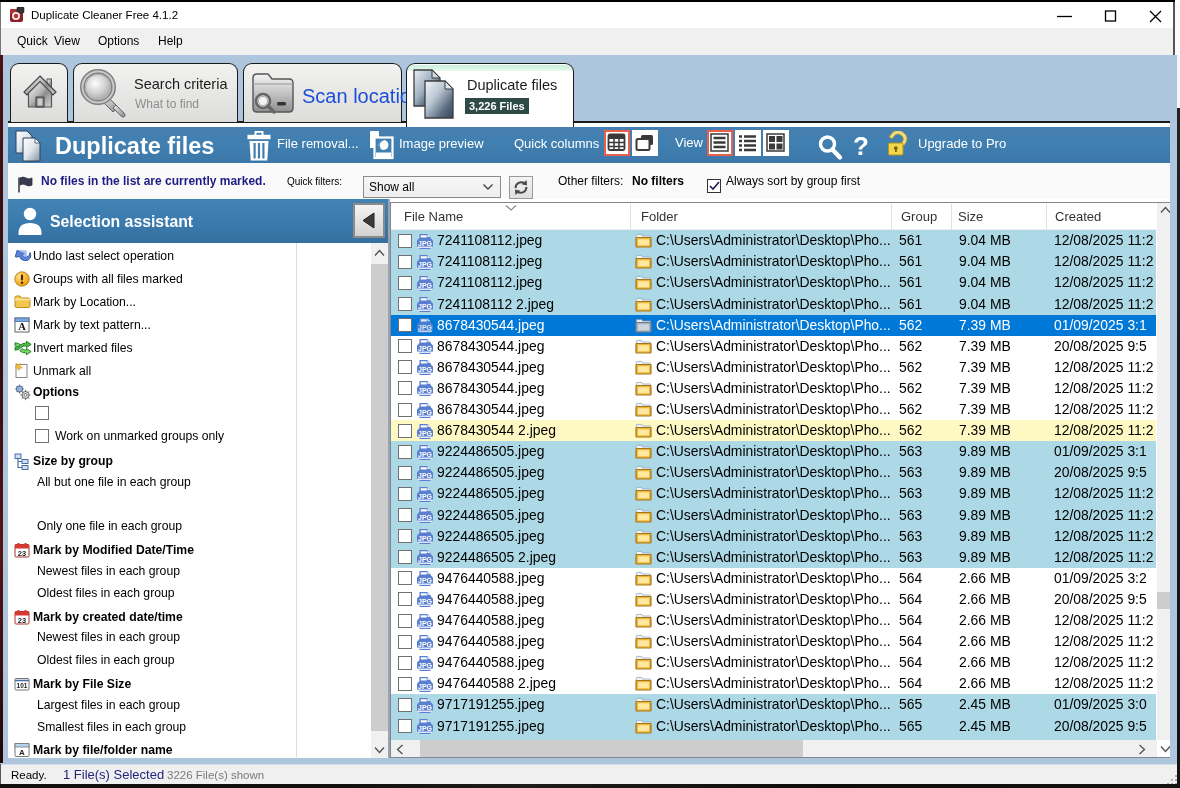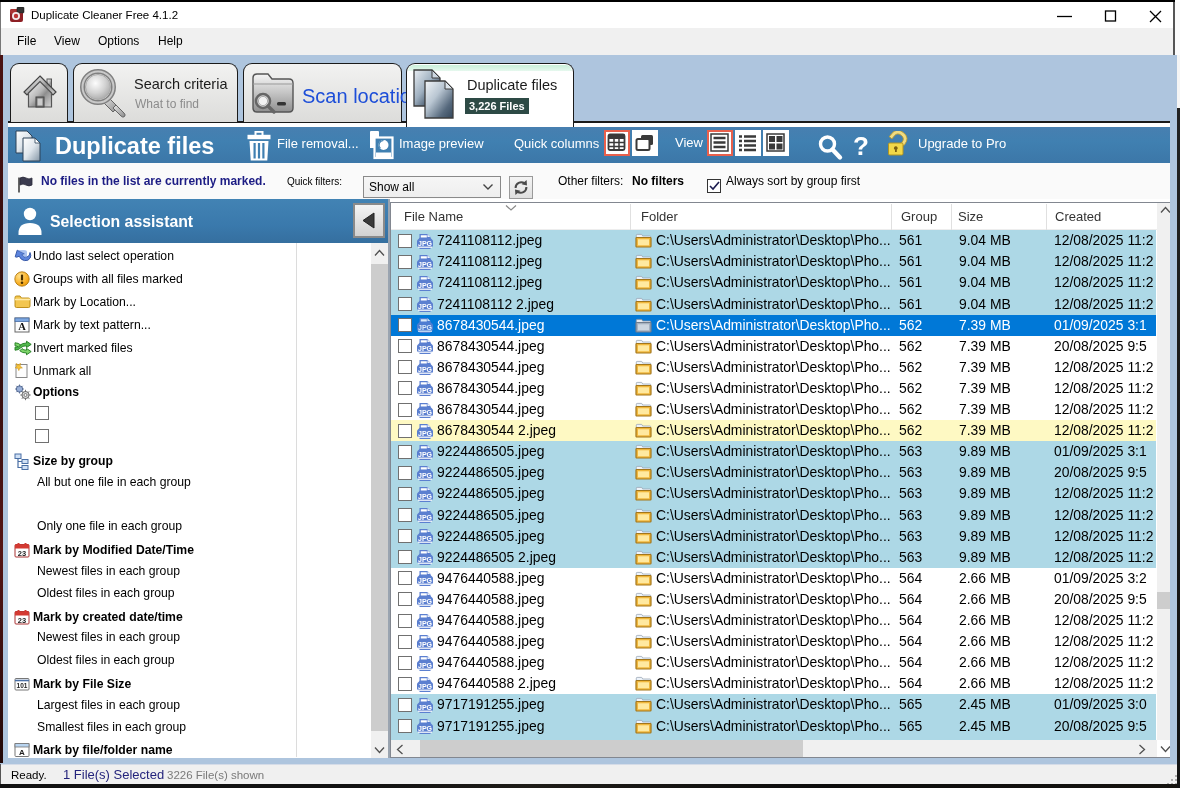--- a/index.html
+++ b/index.html
@@ -19,21 +19,21 @@
 <div class="tx" style="left:31px;top:2px;height:26px;line-height:26px;font-size:11.5px;color:#000;">Duplicate Cleaner Free 4.1.2</div>
 <svg class="a" style="left:1055px;top:2px" width="120" height="26" viewBox="0 0 120 26">
     <path d="M2 14.5 h15" stroke="#000" stroke-width="1.3" fill="none"></path>
     <rect x="50.5" y="9" width="10" height="10" stroke="#000" stroke-width="1.3" fill="none"></rect>
     <path d="M95 9 l11 11 M106 9 l-11 11" stroke="#000" stroke-width="1.3" fill="none"></path>
   </svg>
 <div class="a" style="left:1173px;top:2px;width:2px;height:53px;background:#555;"></div>
 <div class="a" style="left:1175px;top:2px;width:5px;height:53px;background:#fbfbfb;"></div>
 <div class="a" style="left:0px;top:28px;width:1173px;height:27px;background:#f0f0f0;"></div>
 <div class="a" style="left:0px;top:28px;width:1px;height:27px;background:#777;"></div>
-<div class="tx" style="left:17px;top:28px;height:27px;line-height:27px;font-size:12px;color:#000;">File</div>
+<div class="tx" style="left:17px;top:28px;height:27px;line-height:27px;font-size:12px;color:#000;">Quick</div>
 <div class="tx" style="left:54px;top:28px;height:27px;line-height:27px;font-size:12px;color:#000;">View</div>
 <div class="tx" style="left:98px;top:28px;height:27px;line-height:27px;font-size:12px;color:#000;">Options</div>
 <div class="tx" style="left:158px;top:28px;height:27px;line-height:27px;font-size:12px;color:#000;">Help</div>
 <div class="a" style="left:0px;top:55px;width:1180px;height:68px;background:#aec5de;"></div>
 <div class="a" style="left:0px;top:55px;width:3px;height:708px;background:linear-gradient(#5a1616,#3a1010 30%,#6a1a1a 60%,#2a0d0d);"></div>
 <div class="a" style="left:1177px;top:108px;width:3px;height:680px;background:linear-gradient(#222,#111);"></div>
 <div class="a" style="left:1175px;top:55px;width:5px;height:53px;background:#f5f5f5;"></div>
 <div class="a" style="left:8px;top:121px;width:1162px;height:2px;background:#1a1a1a;"></div>
 <div class="a" style="left:8px;top:123px;width:1162px;height:4px;background:#fff;"></div>
 <div class="a" style="left:10px;top:63px;width:58px;height:59px;background:linear-gradient(#f2f2f1,#dcdcda);border:1.6px solid #1a1a1a;border-bottom:none;border-radius:9px 9px 0 0;"></div>
@@ -277,20 +277,21 @@
         </g>
         <g fill="#d8d8d8" stroke="#666" stroke-width="0.9">
           <circle cx="11.5" cy="11" r="3.6"></circle>
           <path d="M11.5 5.8 v2.2 M11.5 14 v2.2 M6.3 11 h2.2 M14.5 11 h2.2 M7.8 7.3 l1.6 1.6 M13.7 13.2 l1.6 1.6 M15.2 7.3 l-1.6 1.6 M9.4 13.2 L7.8 14.8"></path>
         </g>
         <circle cx="11.5" cy="11" r="1.5" fill="#f8f8f8" stroke="#666" stroke-width="0.8"></circle>
       </svg></div>
 <div class="tx" style="left:25px;top:138px;height:22px;line-height:22px;font-size:12.2px;color:#000;font-weight:bold;">Options</div>
 <div class="a" style="left:27px;top:163px;width:14px;height:14px;background:#fff;border:1px solid #707070;"></div>
 <div class="a" style="left:27px;top:186px;width:14px;height:14px;background:#fff;border:1px solid #707070;"></div>
+<div class="tx" style="left:47px;top:182px;height:22px;line-height:22px;font-size:12.2px;color:#000;">Work on unmarked groups only</div>
 <div class="a" style="left:6px;top:210px;"><svg width="17" height="17" viewBox="0 0 17 17">
         <rect x="1" y="1" width="6" height="4.5" fill="#cfe0f5" stroke="#4a6fa5" stroke-width="1"></rect>
         <rect x="8" y="6.5" width="6" height="4" fill="#cfe0f5" stroke="#4a6fa5" stroke-width="1"></rect>
         <rect x="8" y="12.5" width="6" height="4" fill="#cfe0f5" stroke="#4a6fa5" stroke-width="1"></rect>
         <path d="M4 5.5 v9 h4 M4 8.5 h4" fill="none" stroke="#4a6fa5" stroke-width="1.2"></path>
       </svg></div>
 <div class="tx" style="left:25px;top:207px;height:22px;line-height:22px;font-size:12.2px;color:#000;font-weight:bold;">Size by group</div>
 <div class="tx" style="left:29px;top:228px;height:22px;line-height:22px;font-size:12.2px;color:#000;">All but one file in each group</div>
 <div class="tx" style="left:29px;top:272px;height:22px;line-height:22px;font-size:12.2px;color:#000;">Only one file in each group</div>
 <div class="a" style="left:6px;top:299px;"><svg width="16" height="16" viewBox="0 0 16 16">

